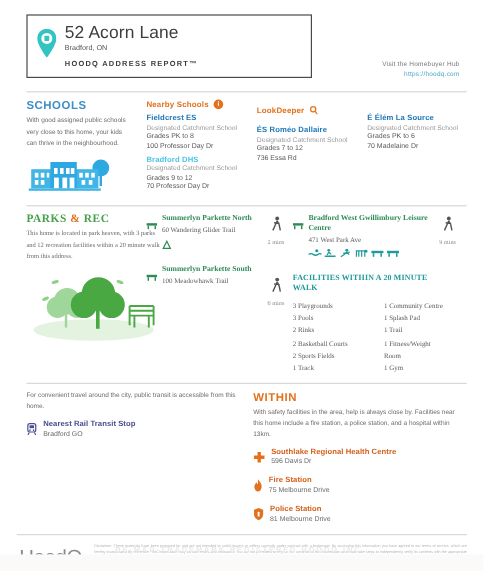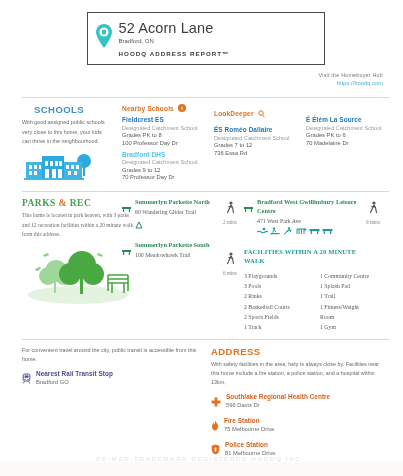--- a/index.html
+++ b/index.html
@@ -6,21 +6,21 @@
   html, body {
     width: 403px; height: 476px;
     font-family: "Liberation Sans", sans-serif;
     background: #ffffff;
     color: #4a4a4a;
     overflow: hidden;
   }
   .page { position: relative; width: 403px; height: 476px; background: #fff; }
 
   
-  .header { display: flex; align-items: center; padding: 12px 14px 6px 22px; flex-direction: column; }
+  .header { display: flex; align-items: flex-end; padding: 12px 14px 6px 22px; }
   .addr-card {
     border: 1px solid #4a4a4a;
     padding: 6px 10px 7px 8px;
     width: 238px;
     display: flex; align-items: center; gap: 7px;
   }
   .pin { flex: 0 0 auto; }
   .addr-text { line-height: 1.25; }
   .addr-title { font-size: 14.5px; font-weight: 400; color: #3d3d3d; letter-spacing: .1px; }
   .addr-sub { font-size: 6px; color: #555; margin-top: 1px; }
@@ -34,21 +34,21 @@
   .rule { height: 1px; background: #d8d8d8; margin: 5px 14px 6px 22px; }
   .sec-title { font-size: 9.5px; font-weight: 700; letter-spacing: .45px; margin-bottom: 3px; }
   .blurb { font-size: 5.4px; line-height: 1.72; color: #6b6b6b; width: 88px; }
   .blurb.wide { width: 175px; }
 
   .cols { display: flex; }
   .leftcol { width: 100px; flex: 0 0 100px; }
 
   
   .schools { color: #3d8fc4; }
-  .schools .sec-title { color: #3d8fc4; margin-left: 12px; }
+  .schools .sec-title { color: #3d8fc4; }
   .col-head { display: flex; align-items: center; gap: 4px; margin-bottom: 4px; }
   .col-head-label { font-size: 6.6px; font-weight: 700; color: #e2721e; letter-spacing: .15px; }
   .badge-i {
     width: 8px; height: 8px; border-radius: 50%; background: #e2721e;
     color: #fff; font-size: 5.5px; font-weight: 700; line-height: 8px; text-align: center;
   }
   .school-block { margin-bottom: 5px; }
   .school-name { font-size: 6.4px; font-weight: 700; color: #1b77b8; letter-spacing: .1px; }
   .school-name.alt { color: #4fc3e8; }
   .school-meta { font-size: 5.6px; color: #9a9a9a; margin-top: 1.5px; }
@@ -394,21 +394,21 @@
             </svg>
         </span>
         <div>
           <div class="poi-name">Nearest Rail Transit Stop</div>
           <div class="poi-addr">Bradford GO</div>
         </div>
       </div>
     </div>
 
     <div class="half safety">
-      <div class="sec-title">ADDRESS</div>
+      <div class="sec-title">WITHIN</div>
       <div class="blurb wide">With safety facilities in the area, help is always close by. Facilities near this home include a fire station, a police station, and a hospital within 13km.</div>
       <div class="poi">
         <span class="poi-ico">
           <svg width="10" height="10" viewBox="0 0 10 10">
               <path d="M3.6 0.6 h2.8 v3 h3 v2.8 h-3 v3 h-2.8 v-3 h-3 V3.6 h3 z" fill="#e2721e"></path>
             </svg>
         </span>
         <div>
           <div class="poi-name">Southlake Regional Health Centre</div>
           <div class="poi-addr">596 Davis Dr</div>

